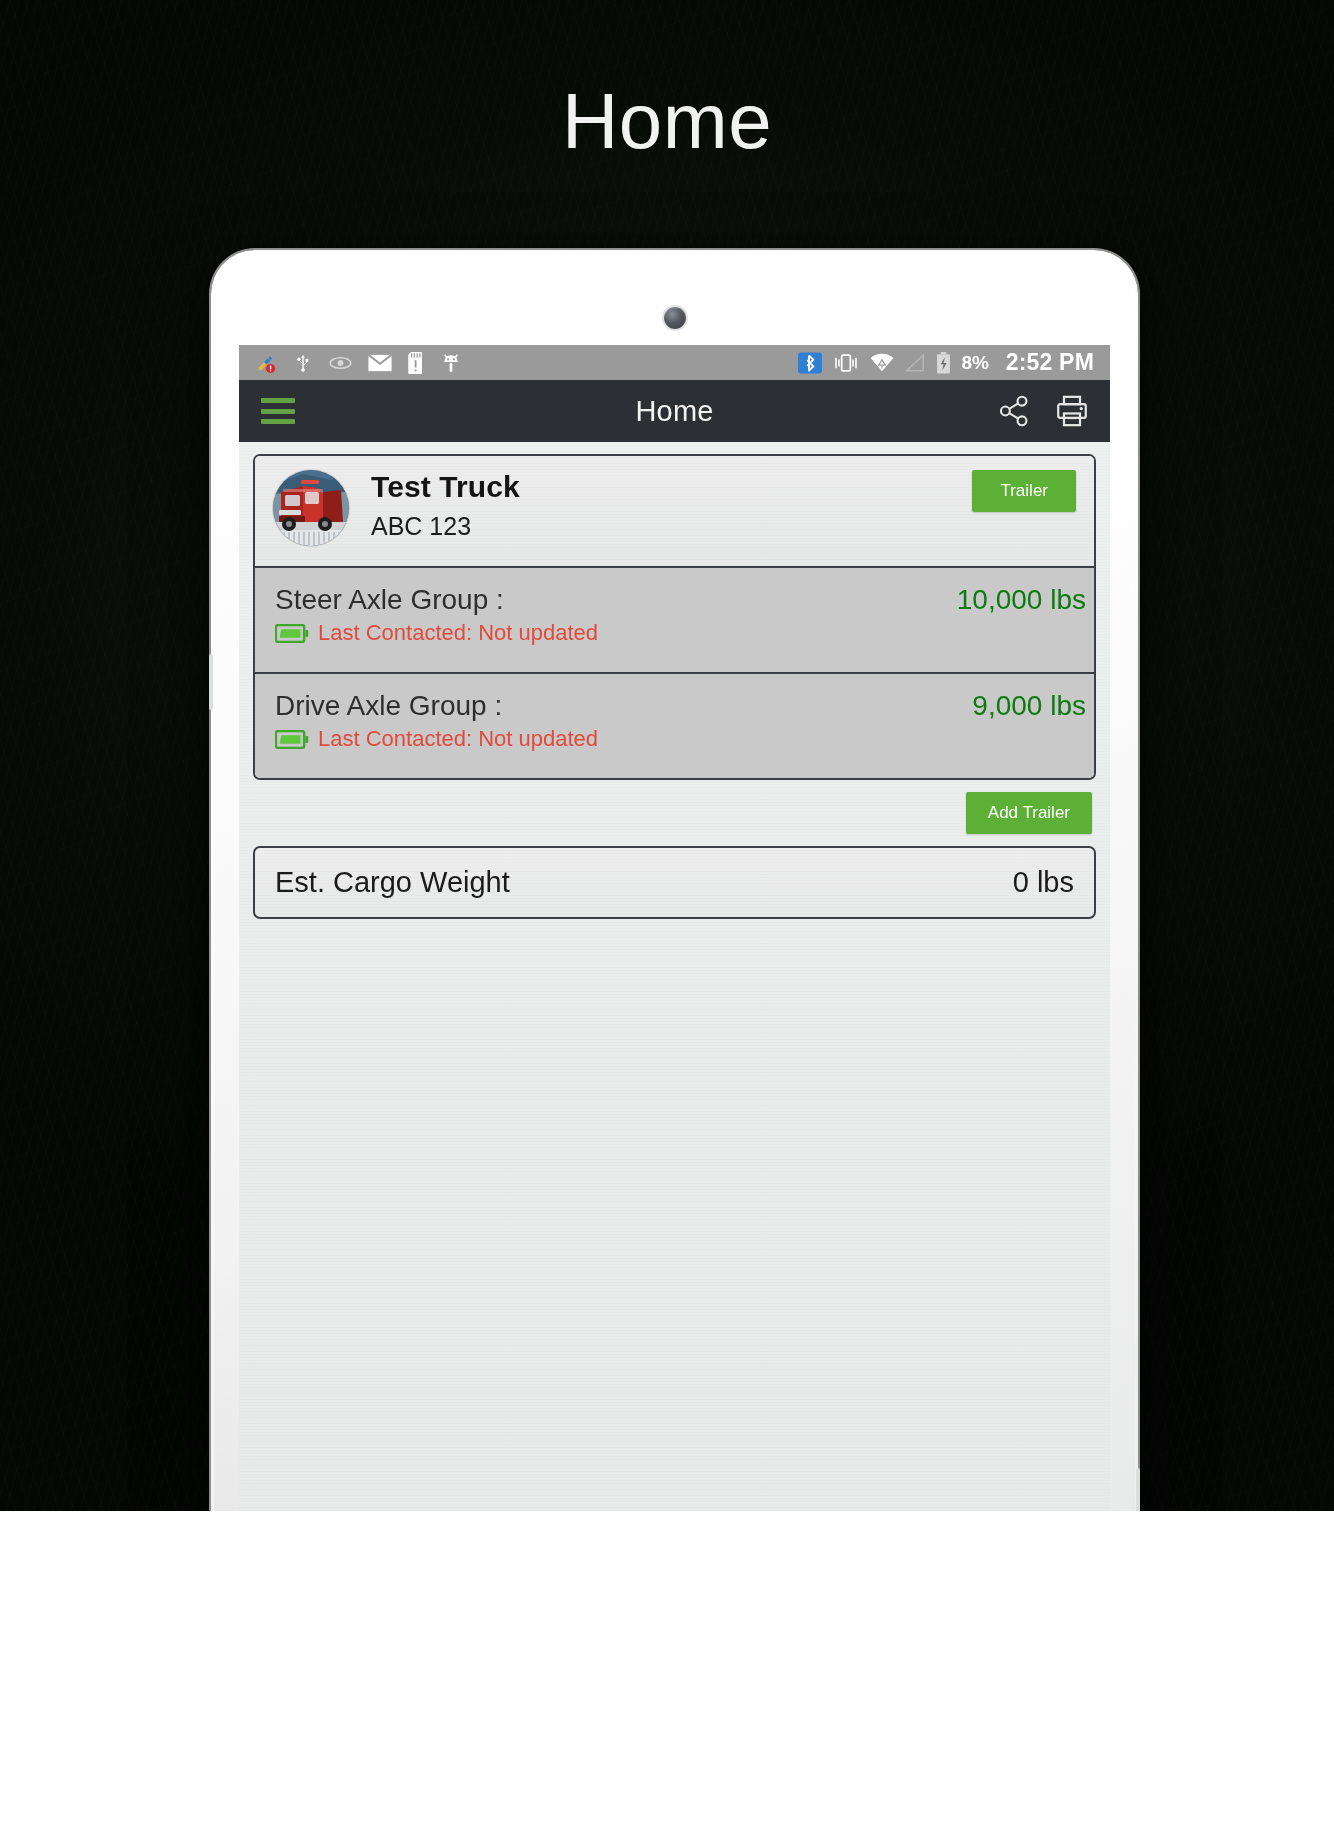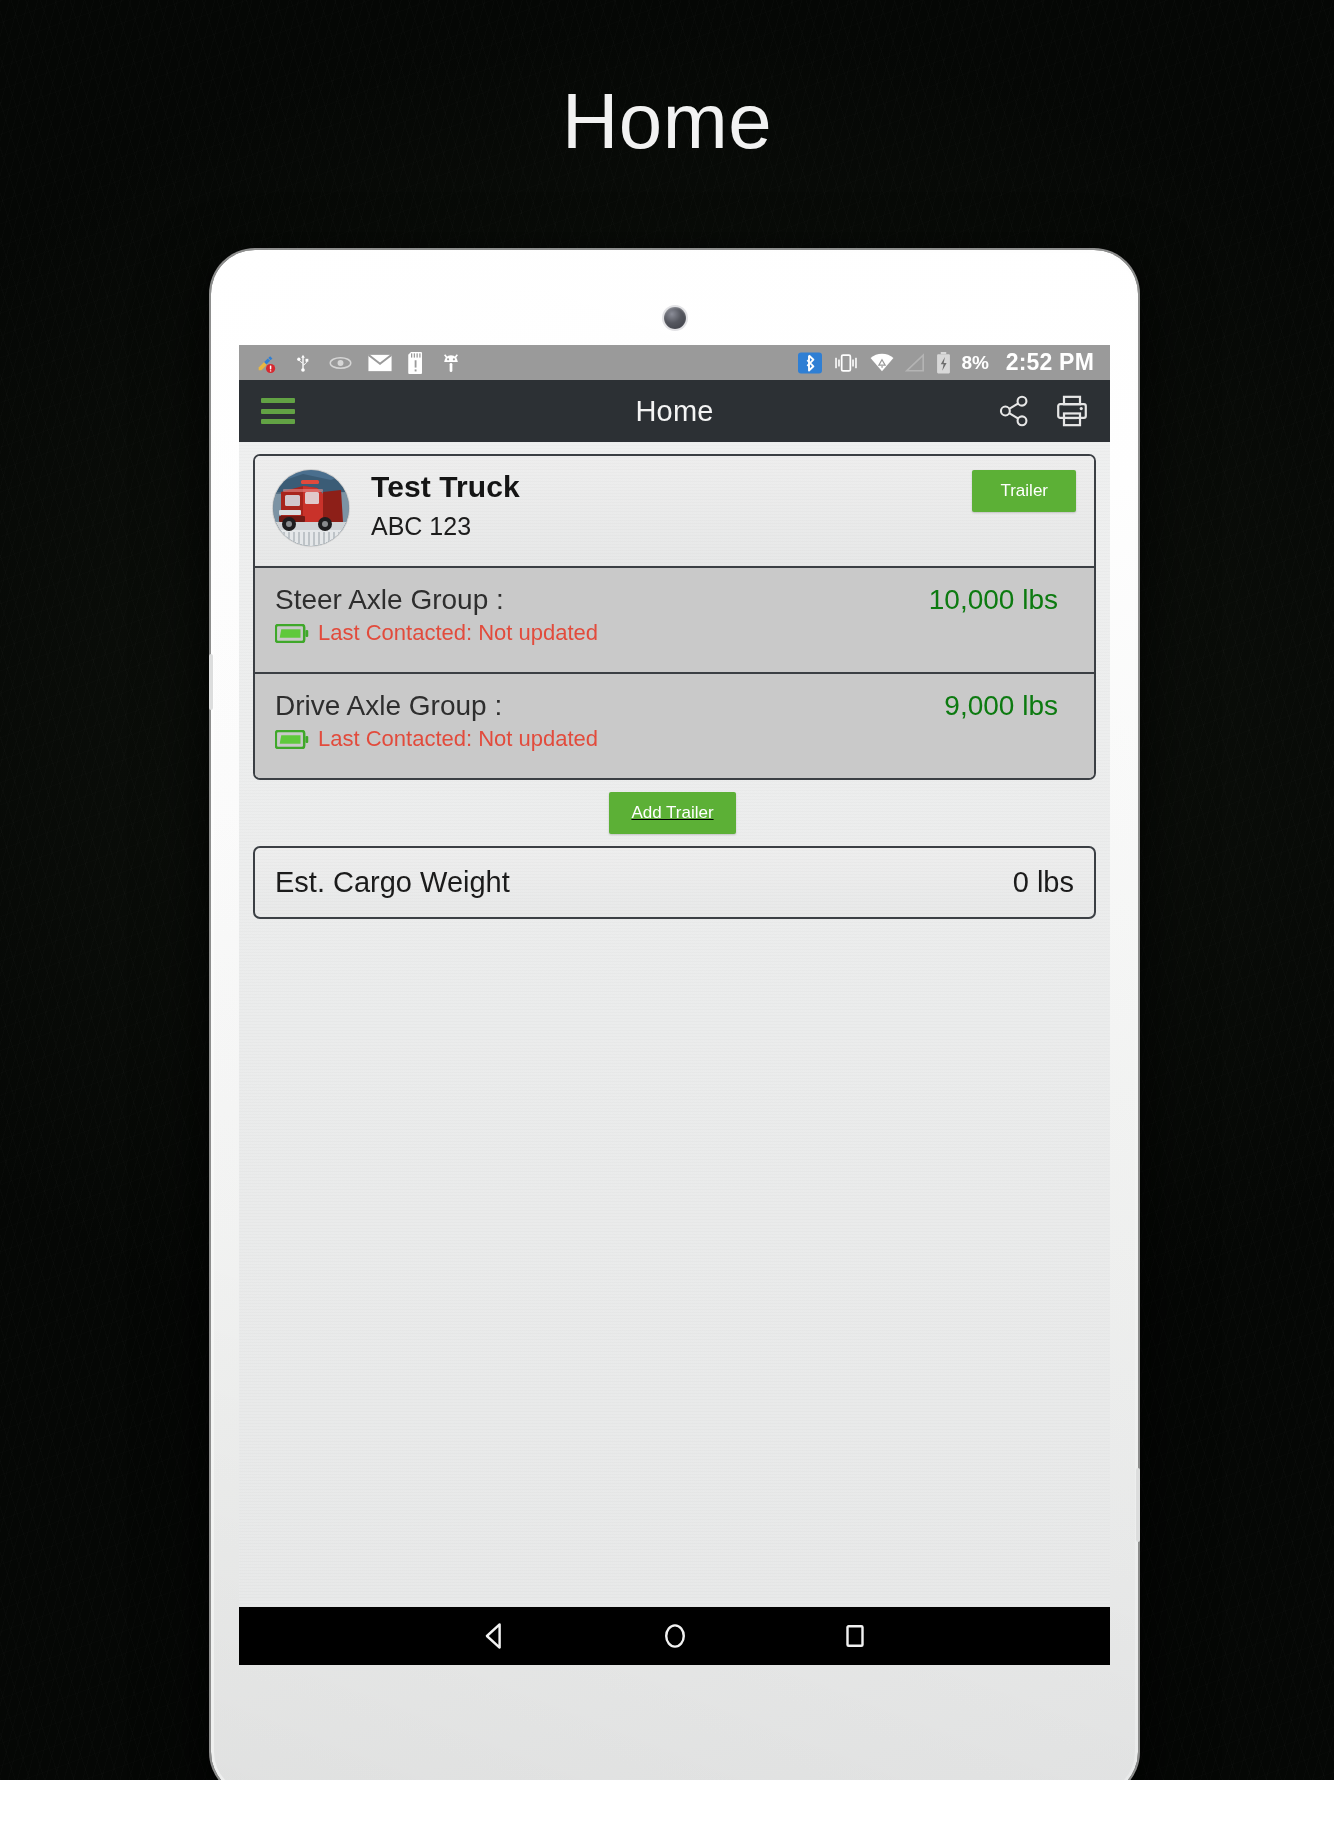--- a/index.html
+++ b/index.html
@@ -9,21 +9,21 @@
     width: 1334px;
     height: 1841px;
     overflow: hidden;
     font-family: "Liberation Sans", sans-serif;
   }
 
   
   #page {
     position: relative;
     width: 1334px;
-    height: 1780px;
+    height: 1511px;
     background:
       radial-gradient(ellipse 900px 700px at 50% 40%, #10170f 0%, #0a0d09 55%, #050705 100%),
       #070908;
     overflow: hidden;
   }
   #page::before {
     content: "";
     position: absolute;
     inset: 0;
     background-image:
@@ -231,21 +231,21 @@
     border-radius: 2px;
     cursor: pointer;
     font-family: "Liberation Sans", sans-serif;
     box-shadow: 0 1px 2px rgba(0,0,0,0.18);
   }
 
   
   .axle-row {
     border-top: 2px solid #3b3f44;
     background: #c9c9c9;
-    padding: 16px 36px 26px 20px;
+    padding: 16px 8px 26px 20px;
   }
   .axle-top {
     display: flex;
     align-items: baseline;
   }
   .axle-label {
     font-size: 28px;
     color: #2e2e2e;
     font-weight: 400;
   }
@@ -264,23 +264,22 @@
   .battery-icon { flex: 0 0 auto; display: flex; }
   .axle-status-text {
     font-size: 22px;
     color: #e24b3c;
     font-weight: 400;
   }
 
   
   #add-trailer-row {
     display: flex;
-    justify-content: center;
+    justify-content: flex-end;
     padding: 12px 4px 12px 0;
-    text-decoration: underline;
   }
   #add-trailer-button {
     background: #5cb036;
     color: #ffffff;
     font-size: 17px;
     font-weight: 400;
     padding: 11px 22px;
     border: none;
     border-radius: 2px;
     cursor: pointer;

